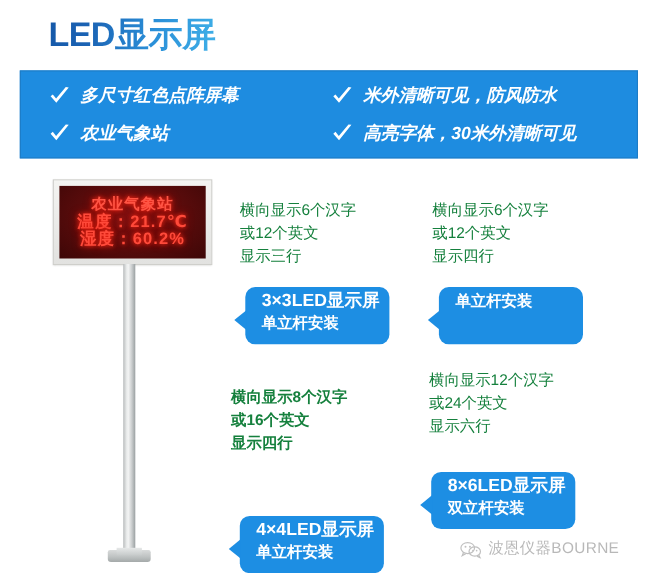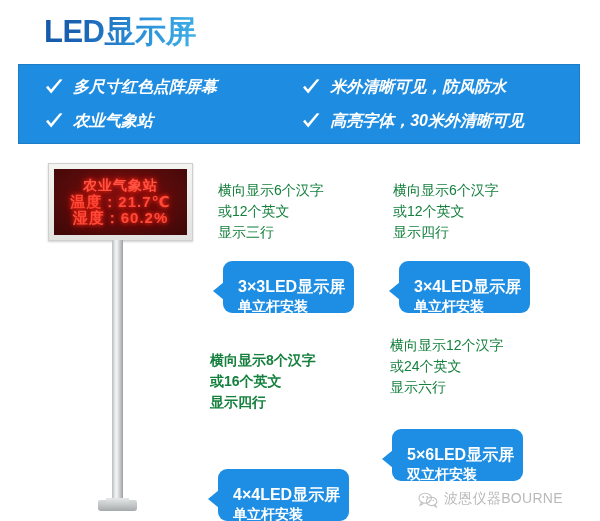--- a/index.html
+++ b/index.html
@@ -166,21 +166,21 @@
     line-height: 21px;
     white-space: nowrap;
   }
 
   
   .callout {
     position: absolute;
     background: #1d8ee3;
     border-radius: 9px;
     color: #ffffff;
-    padding: 16px 12px 8px 15px;
+    padding: 3px 12px 8px 15px;
     box-sizing: border-box;
   }
   .callout::before {
     content: "";
     position: absolute;
     left: -10px;
     top: 21px;
     width: 0;
     height: 0;
     border-top: 9px solid transparent;
@@ -302,31 +302,30 @@
   <div>或24个英文</div>
   <div>显示六行</div>
 </div>
 
 <div class="callout" style="left:223px; top:261px; width:131px; height:52px;">
   <div class="callout-title">3×3LED显示屏</div>
   <div class="callout-sub">单立杆安装</div>
 </div>
 
 <div class="callout" style="left:399px; top:261px; width:131px; height:52px;">
-  <div class="callout-title">3×4LED显示屏</div>
   <div class="callout-sub">单立杆安装</div>
 </div>
 
 <div class="callout" style="left:218px; top:429px; width:131px; height:52px;margin-top:40px;">
   <div class="callout-title">4×4LED显示屏</div>
   <div class="callout-sub">单立杆安装</div>
 </div>
 
 <div class="callout" style="left:392px; top:429px; width:131px; height:52px;">
-  <div class="callout-title">5×6LED显示屏</div>
+  <div class="callout-title">8×6LED显示屏</div>
   <div class="callout-sub">双立杆安装</div>
 </div>
 
 <div id="watermark">
   <span id="watermark-icon">
     <svg viewBox="0 0 20 16" width="20" height="16">
       <ellipse cx="7.2" cy="6.2" rx="6.2" ry="5" fill="none" stroke="#9a9a9a" stroke-width="1.1"></ellipse>
       <path d="M3.4 10.2 L2.2 13.2 L5.4 11.4" fill="none" stroke="#9a9a9a" stroke-width="1.1"></path>
       <circle cx="5.2" cy="5" r="0.9" fill="#9a9a9a"></circle>
       <circle cx="9.2" cy="5" r="0.9" fill="#9a9a9a"></circle>

